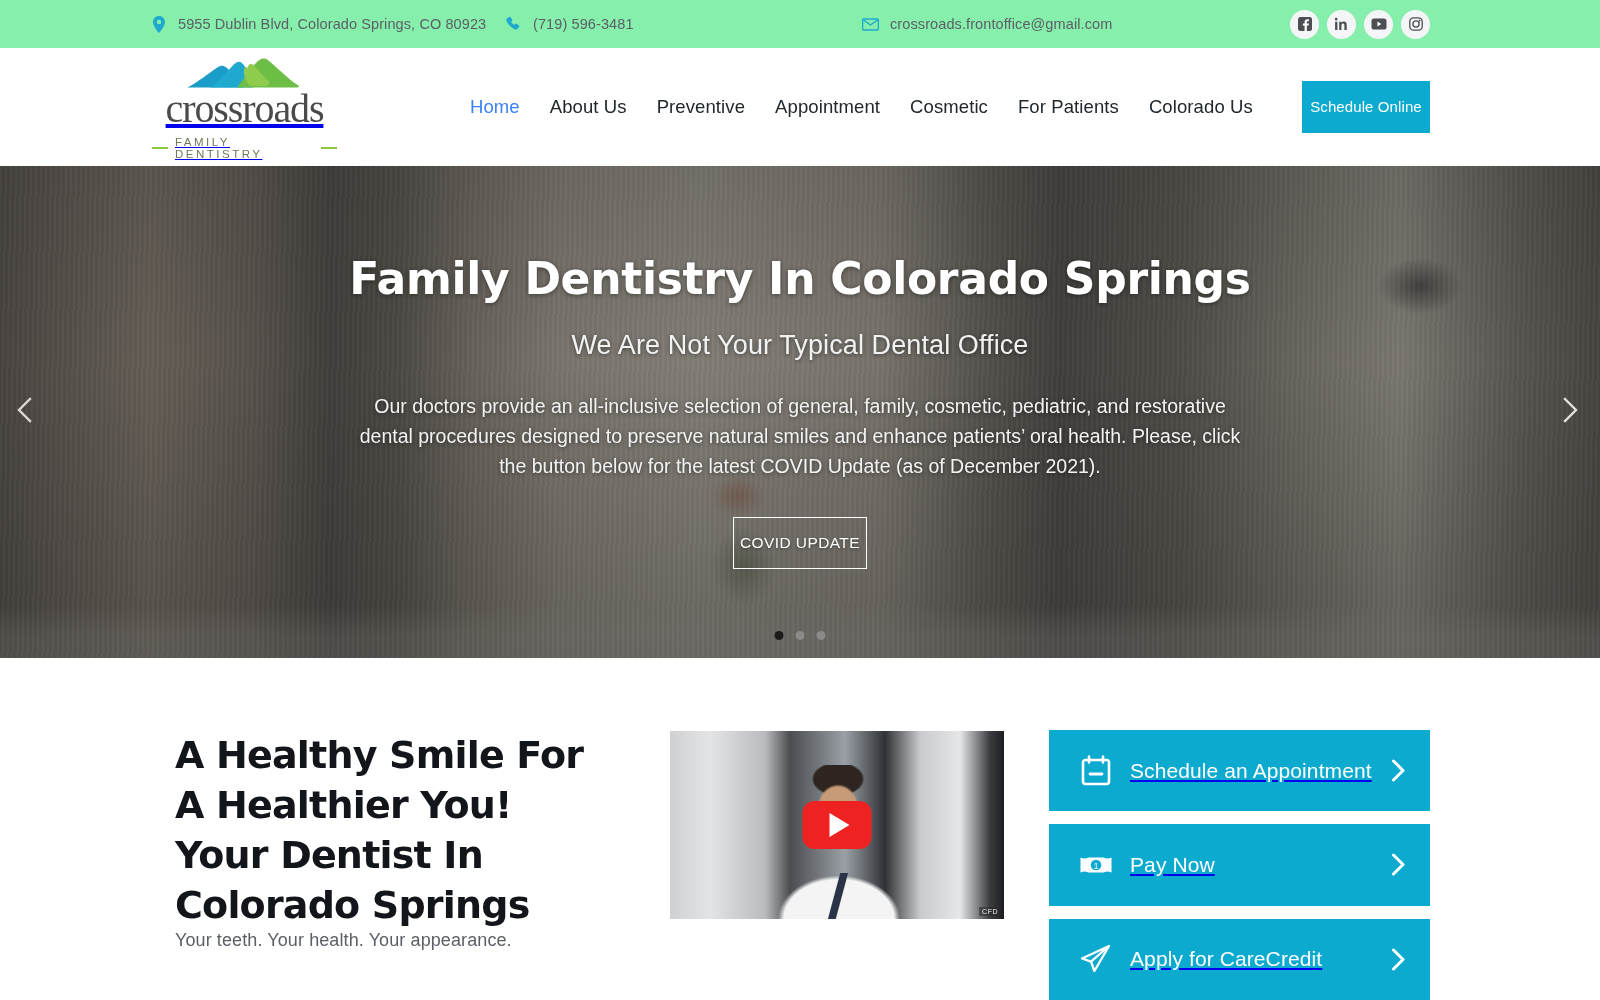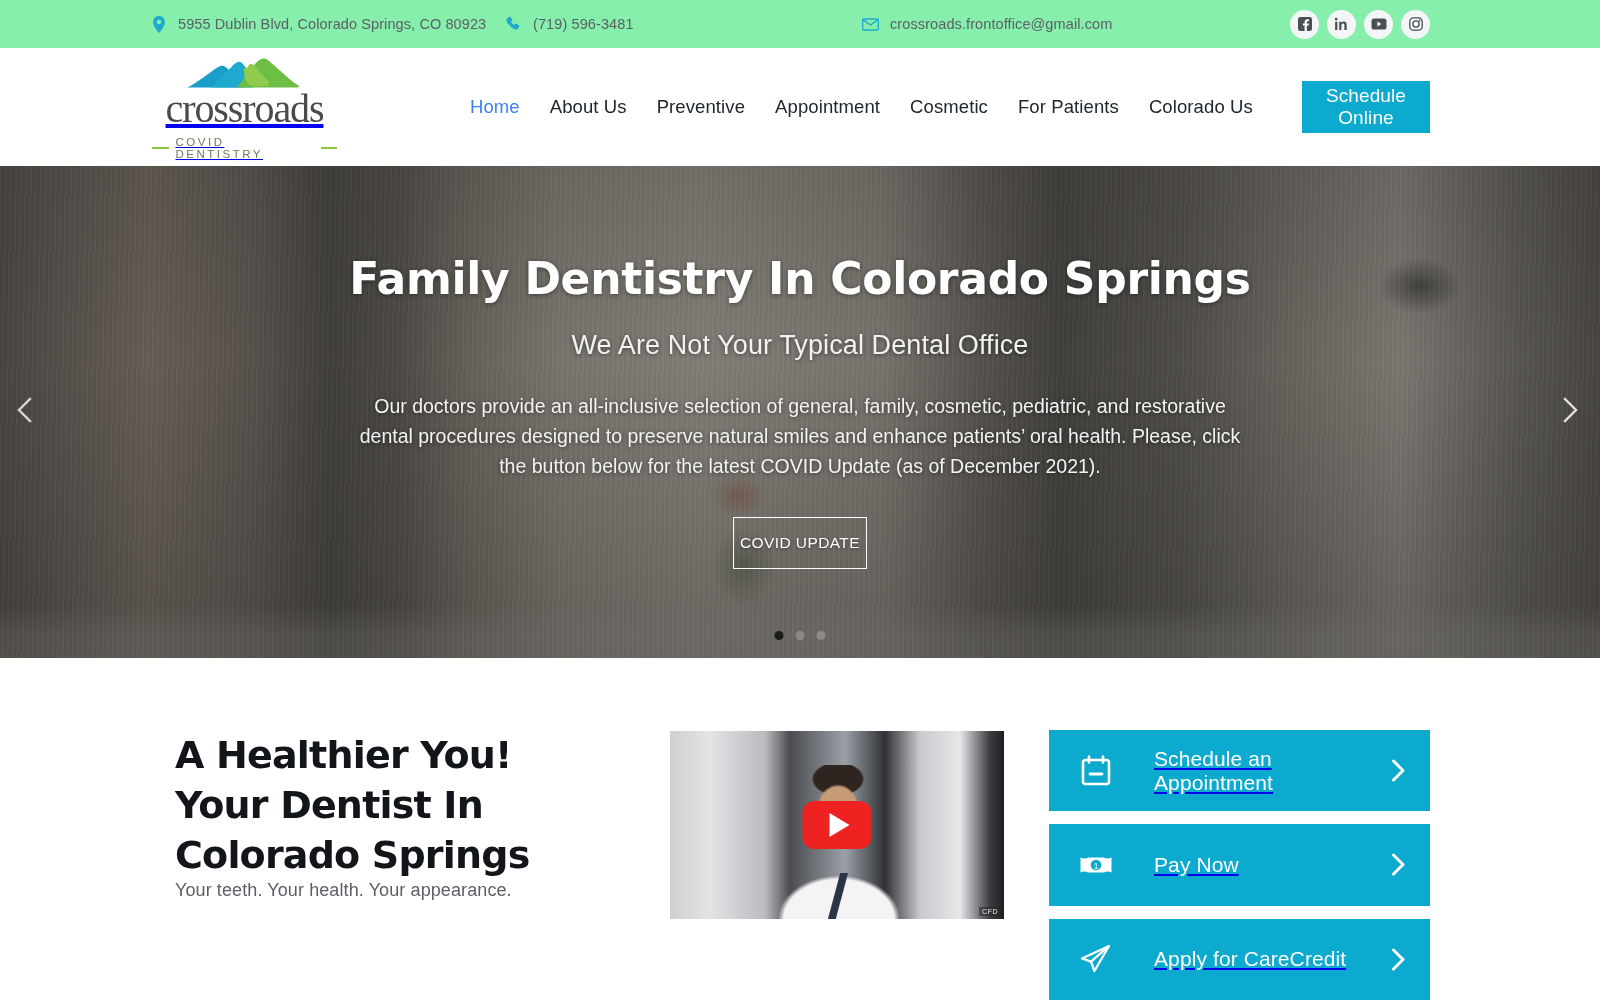--- a/index.html
+++ b/index.html
@@ -109,21 +109,21 @@
   .nav a.active { color: #3b82f6; }
 
   .sched-btn {
     position: absolute;
     right: 170px;
     width: 128px;
     height: 52px;
     background: #0CAACE;
     color: #fff;
     border: none;
-    font-size: 19px;
+    font-size: 15px;
     font-family: "Liberation Sans", sans-serif;
     letter-spacing: .1px;
     cursor: pointer;
     display: flex; align-items: center; justify-content: center;
   }
 
   
   .hero {
     position: relative;
     height: 492px;
@@ -326,21 +326,20 @@
     padding-top: 0px;
   }
   .cta {
     height: 87px;
     background: #0CAACE;
     display: flex;
     align-items: center;
     padding: 0 24px 0 30px;
     cursor: pointer;
     position: relative;
-    gap: 24px;
   }
   .cta-ic { width: 34px; height: 34px; flex: 0 0 34px; display:flex; align-items:center; justify-content:center; }
   .cta-label {
     margin-left: 17px;
     color: #fff;
     font-size: 21px;
     letter-spacing: .1px;
   }
   .cta-chev { margin-left: auto; display:flex; align-items:center; }
 </style>
@@ -419,21 +418,21 @@
     <svg class="logo-mark" viewBox="0 0 178 52">
       <path d="M8 47 C24 39 38 27 50 19 C56 15 60 16 64 20 C70 26 76 33 82 38 C86 41 88 44 86 47 Z" fill="#1a9dc8"></path>
       <path d="M40 47 C52 38 62 26 72 16 C78 10 82 9 86 14 C92 21 96 29 100 34 C104 39 104 44 100 47 Z" fill="#1fa9cf"></path>
       <path d="M78 47 C86 37 94 24 104 13 C110 6 116 4 122 9 C134 19 148 33 162 43 C166 46 166 47 162 47 Z" fill="#6cbe45"></path>
       <path d="M88 20 C94 14 98 12 102 16 C108 22 114 31 120 36 C124 39 124 43 120 45 L96 45 C90 40 86 28 88 20 Z" fill="#8fcc4e"></path>
       <path d="M86 10 C90 6 94 6 97 10 L92 20 Z" fill="#ffffff"></path>
     </svg>
     <span class="logo-word">crossroads</span>
     <span class="logo-sub">
       <span class="rule"></span>
-      <span class="txt">COVID DENTISTRY</span>
+      <span class="txt">FAMILY DENTISTRY</span>
       <span class="rule"></span>
     </span>
   </a>
 
   <nav class="nav">
     <a href="#" class="active">Home</a>
     <a href="#">About Us</a>
     <a href="#">Preventive</a>
     <a href="#">Appointment</a>
     <a href="#">Cosmetic</a>
@@ -474,20 +473,21 @@
     <span class="dot active"></span>
     <span class="dot"></span>
     <span class="dot"></span>
   </div>
 </section>
 
 <section class="content">
 
   <div class="col-left">
     <h2 class="big-head">
+      <span class="l2">A Healthy Smile For</span>
       <span class="l2">A Healthier You!</span>
       <span class="l2">Your Dentist In</span>
       <span class="l2">Colorado Springs</span>
     </h2>
     <p class="lede">Your teeth. Your health. Your appearance.</p>
     <p class="lede2"></p>
   </div>
 
   <div class="col-video">
     <div class="video">

